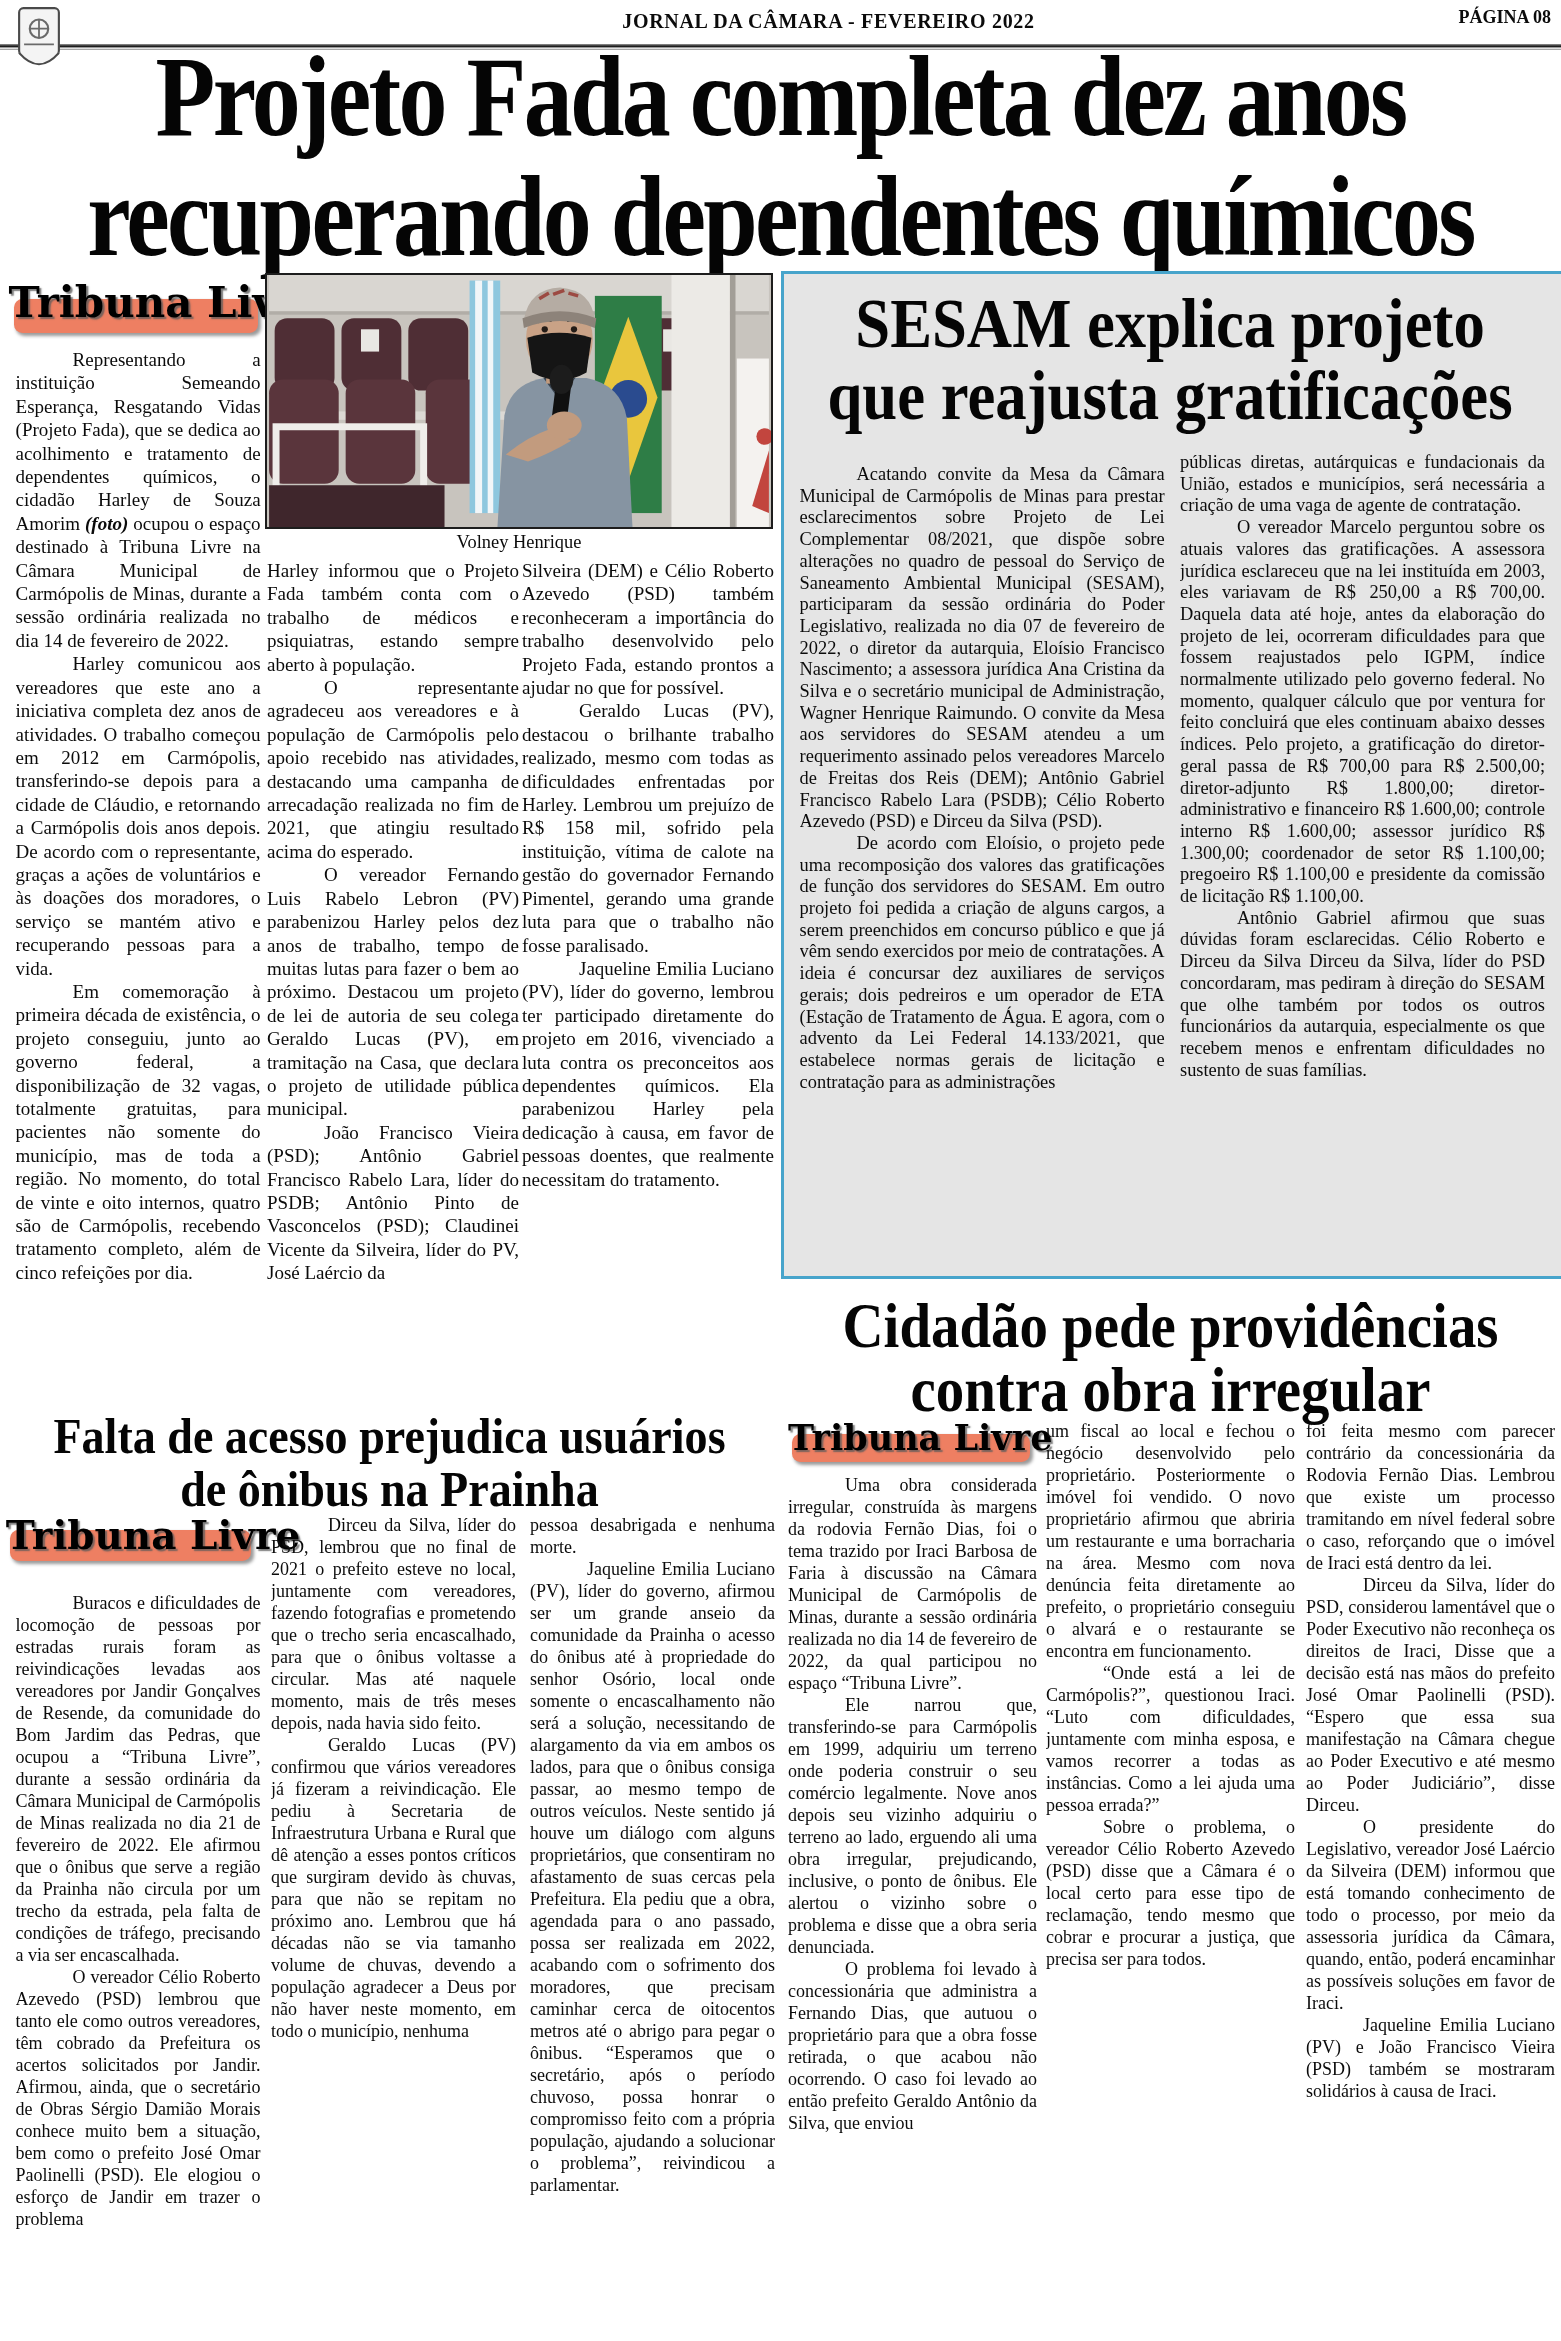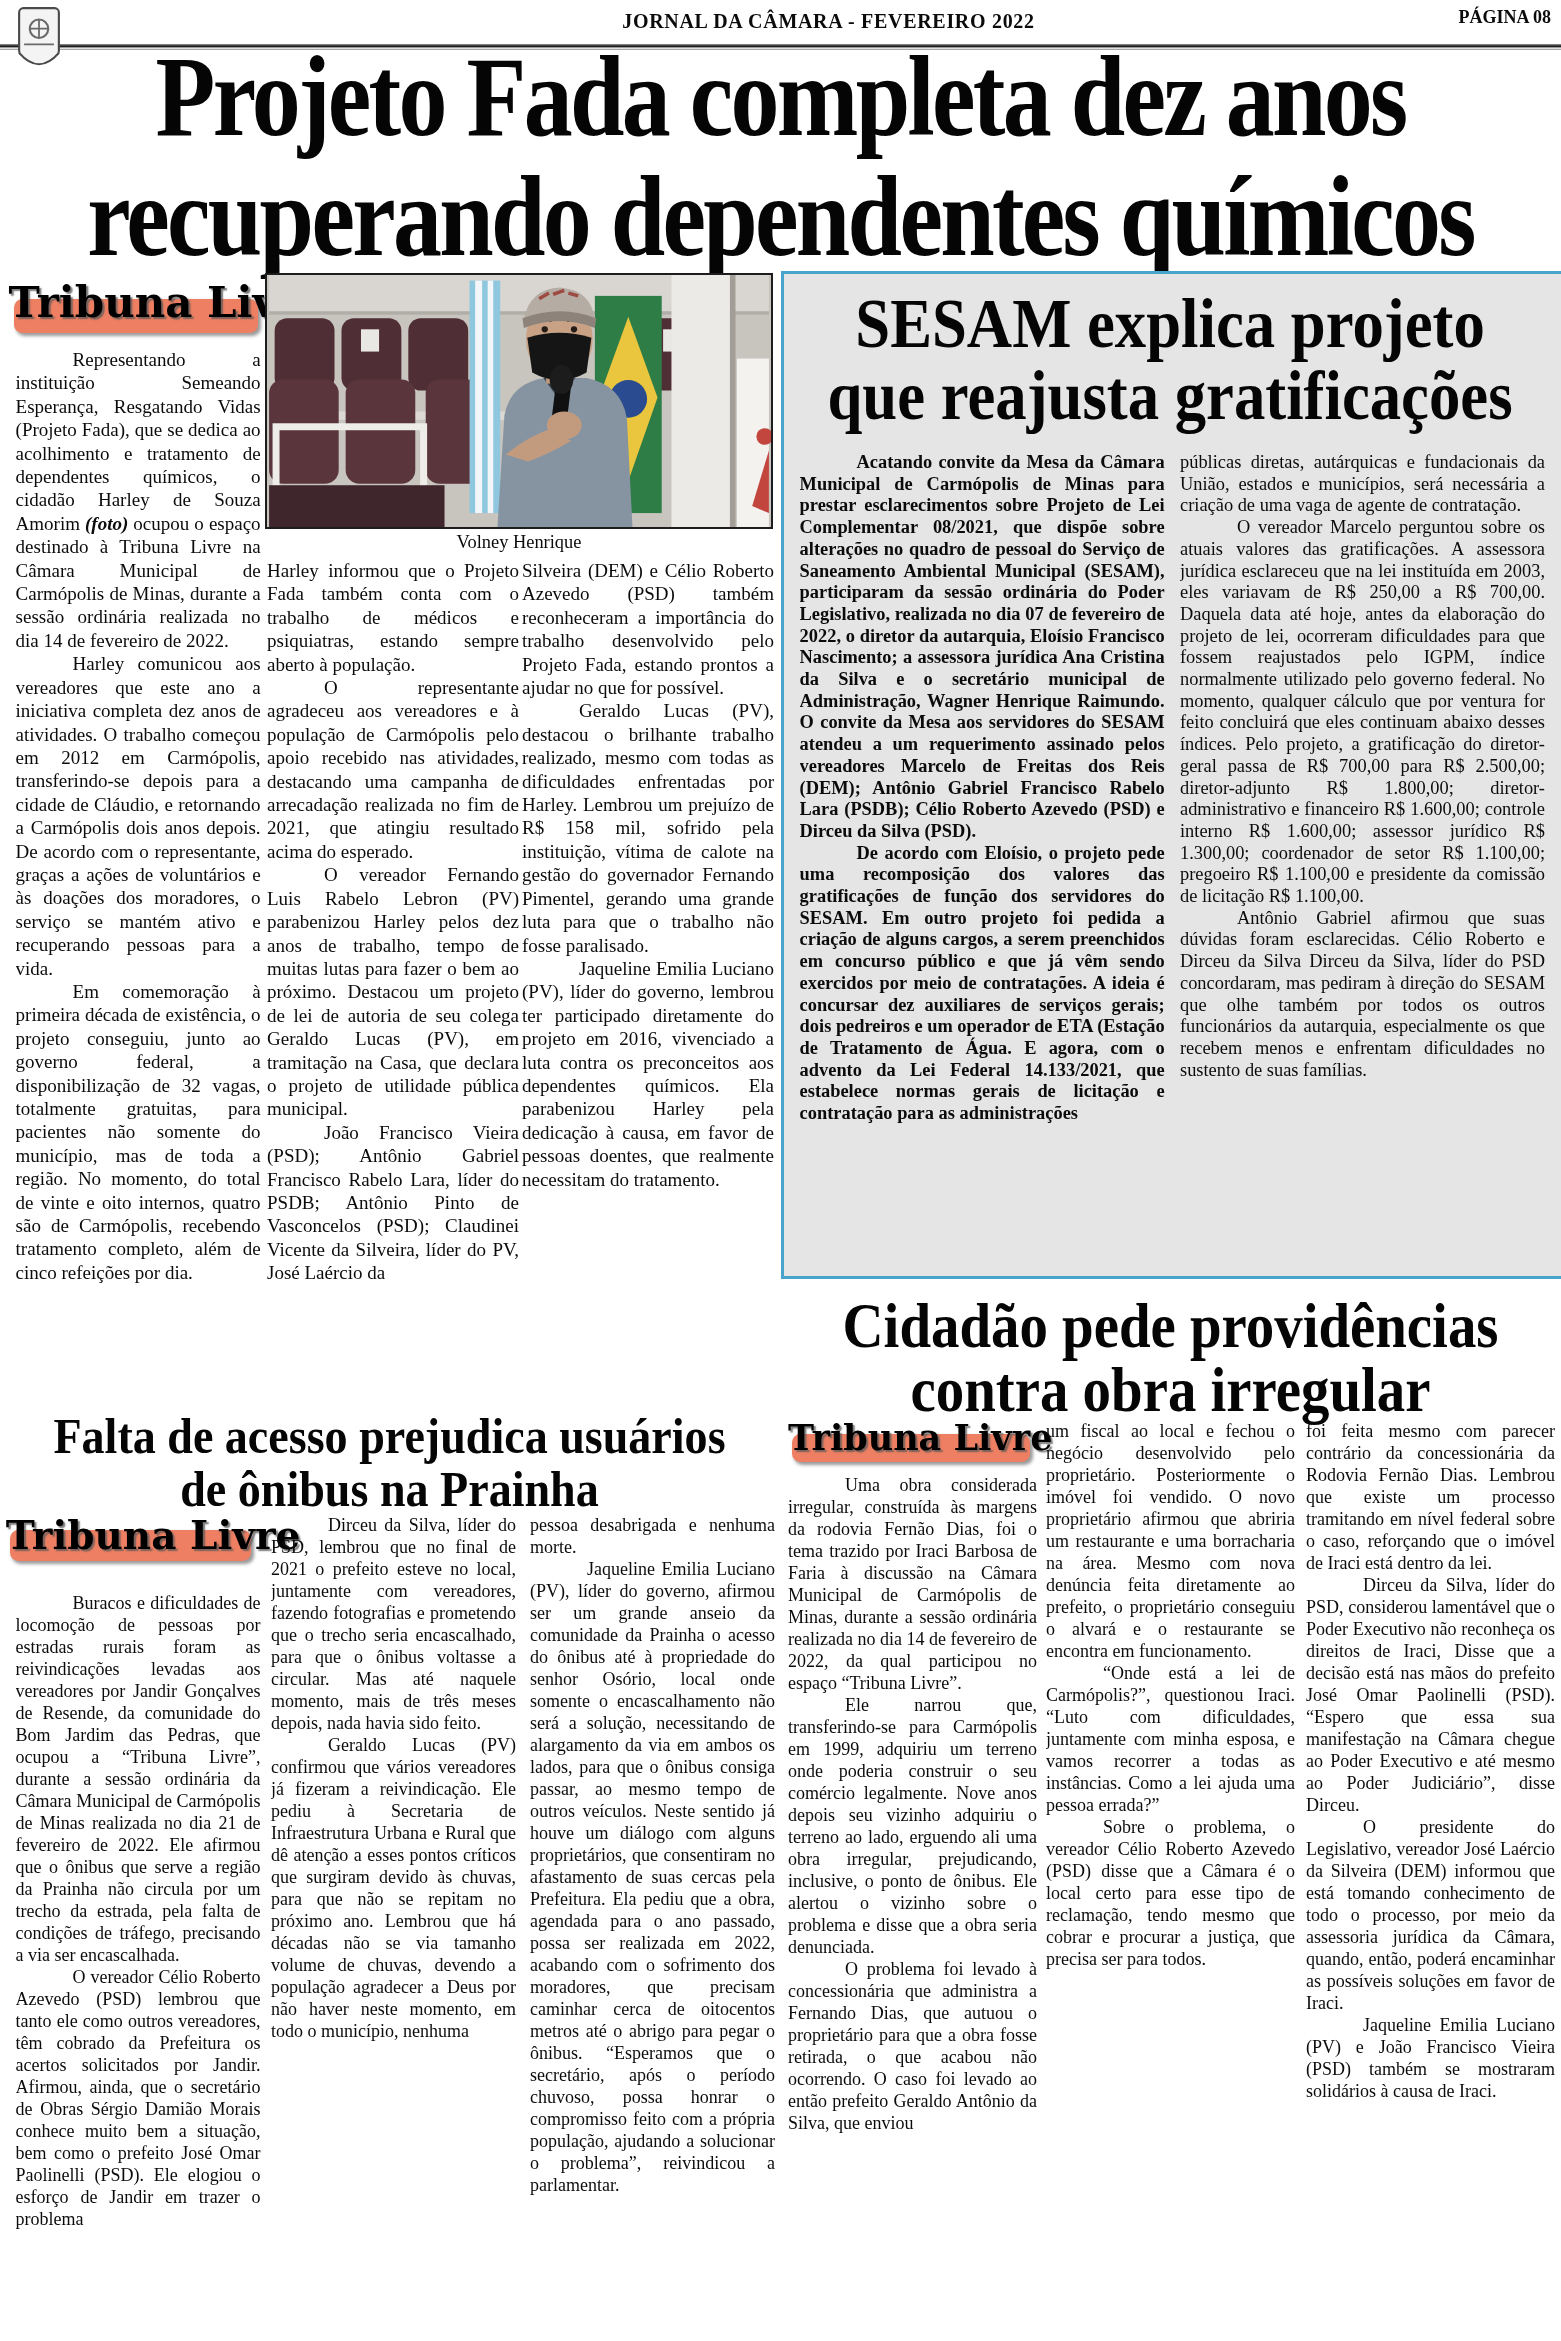--- a/index.html
+++ b/index.html
@@ -139,21 +139,21 @@
   </div>
   <div class="col fbody" style="left:522px;top:559px;width:252px;height:846px;">
     <p class="ni">Silveira (DEM) e Célio Roberto Azevedo (PSD) também reconheceram a importância do trabalho desenvolvido pelo Projeto Fada, estando prontos a ajudar no que for possível.</p>
     <p>Geraldo Lucas (PV), destacou o brilhante trabalho realizado, mesmo com todas as dificuldades enfrentadas por Harley. Lembrou um prejuízo de R$ 158 mil, sofrido pela instituição, vítima de calote na gestão do governador Fernando Pimentel, gerando uma grande luta para que o trabalho não fosse paralisado.</p>
     <p>Jaqueline Emilia Luciano (PV), líder do governo, lembrou ter participado diretamente do projeto em 2016, vivenciado a luta contra os preconceitos aos dependentes químicos. Ela parabenizou Harley pela dedicação à causa, em favor de pessoas doentes, que realmente necessitam do tratamento.</p>
   </div>
 
   <aside class="sesam-box">
     <div class="headline h-box" style="top:10px;left:0;">SESAM explica projeto</div>
     <div class="headline h-box" style="top:82px;left:0;">que reajusta gratificações</div>
-    <div class="col sbody" style="left:15.6px;top:178px;width:365px;height:816px;font-weight:bold;">
+    <div class="col sbody" style="left:15.6px;top:190px;width:365px;height:816px;">
       <p>Acatando convite da Mesa da Câmara Municipal de Carmópolis de Minas para prestar esclarecimentos sobre Projeto de Lei Complementar 08/2021, que dispõe sobre alterações no quadro de pessoal do Serviço de Saneamento Ambiental Municipal (SESAM), participaram da sessão ordinária do Poder Legislativo, realizada no dia 07 de fevereiro de 2022, o diretor da autarquia, Eloísio Francisco Nascimento; a assessora jurídica Ana Cristina da Silva e o secretário municipal de Administração, Wagner Henrique Raimundo. O convite da Mesa aos servidores do SESAM atendeu a um requerimento assinado pelos vereadores Marcelo de Freitas dos Reis (DEM); Antônio Gabriel Francisco Rabelo Lara (PSDB); Célio Roberto Azevedo (PSD) e Dirceu da Silva (PSD).</p>
       <p>De acordo com Eloísio, o projeto pede uma recomposição dos valores das gratificações de função dos servidores do SESAM. Em outro projeto foi pedida a criação de alguns cargos, a serem preenchidos em concurso público e que já vêm sendo exercidos por meio de contratações. A ideia é concursar dez auxiliares de serviços gerais; dois pedreiros e um operador de ETA (Estação de Tratamento de Água. E agora, com o advento da Lei Federal 14.133/2021, que estabelece normas gerais de licitação e contratação para as administrações</p>
     </div>
     <div class="col sbody" style="left:396px;top:178px;width:365px;height:816px;">
       <p class="ni">públicas diretas, autárquicas e fundacionais da União, estados e municípios, será necessária a criação de uma vaga de agente de contratação.</p>
       <p>O vereador Marcelo perguntou sobre os atuais valores das gratificações. A assessora jurídica esclareceu que na lei instituída em 2003, eles variavam de R$ 250,00 a R$ 700,00. Daquela data até hoje, antes da elaboração do projeto de lei, ocorreram dificuldades para que fossem reajustados pelo IGPM, índice normalmente utilizado pelo governo federal. No momento, qualquer cálculo que por ventura for feito concluirá que eles continuam abaixo desses índices. Pelo projeto, a gratificação do diretor-geral passa de R$ 700,00 para R$ 2.500,00; diretor-adjunto R$ 1.800,00; diretor-administrativo e financeiro R$ 1.600,00; controle interno R$ 1.600,00; assessor jurídico R$ 1.300,00; coordenador de setor R$ 1.100,00; pregoeiro R$ 1.100,00 e presidente da comissão de licitação R$ 1.100,00.</p>
       <p>Antônio Gabriel afirmou que suas dúvidas foram esclarecidas. Célio Roberto e Dirceu da Silva Dirceu da Silva, líder do PSD concordaram, mas pediram à direção do SESAM que olhe também por todos os outros funcionários da autarquia, especialmente os que recebem menos e enfrentam dificuldades no sustento de suas famílias.</p>
     </div>
   </aside>
 

